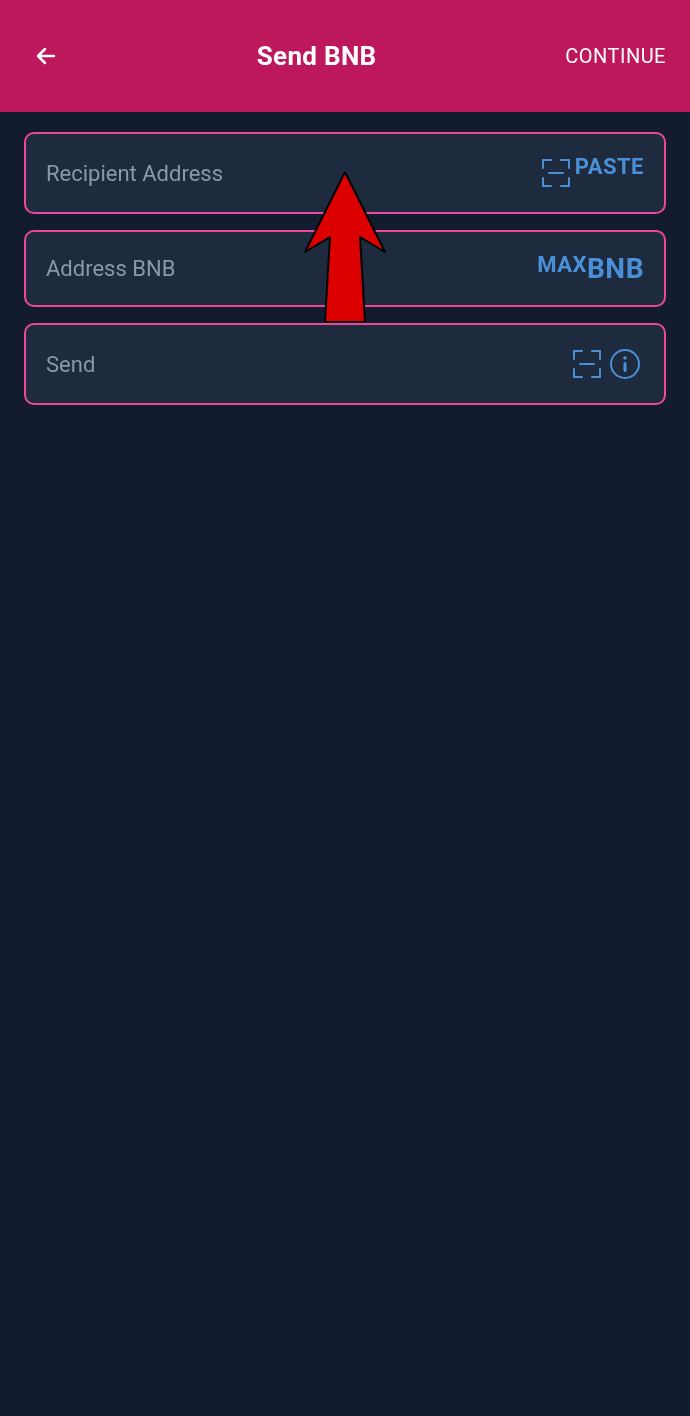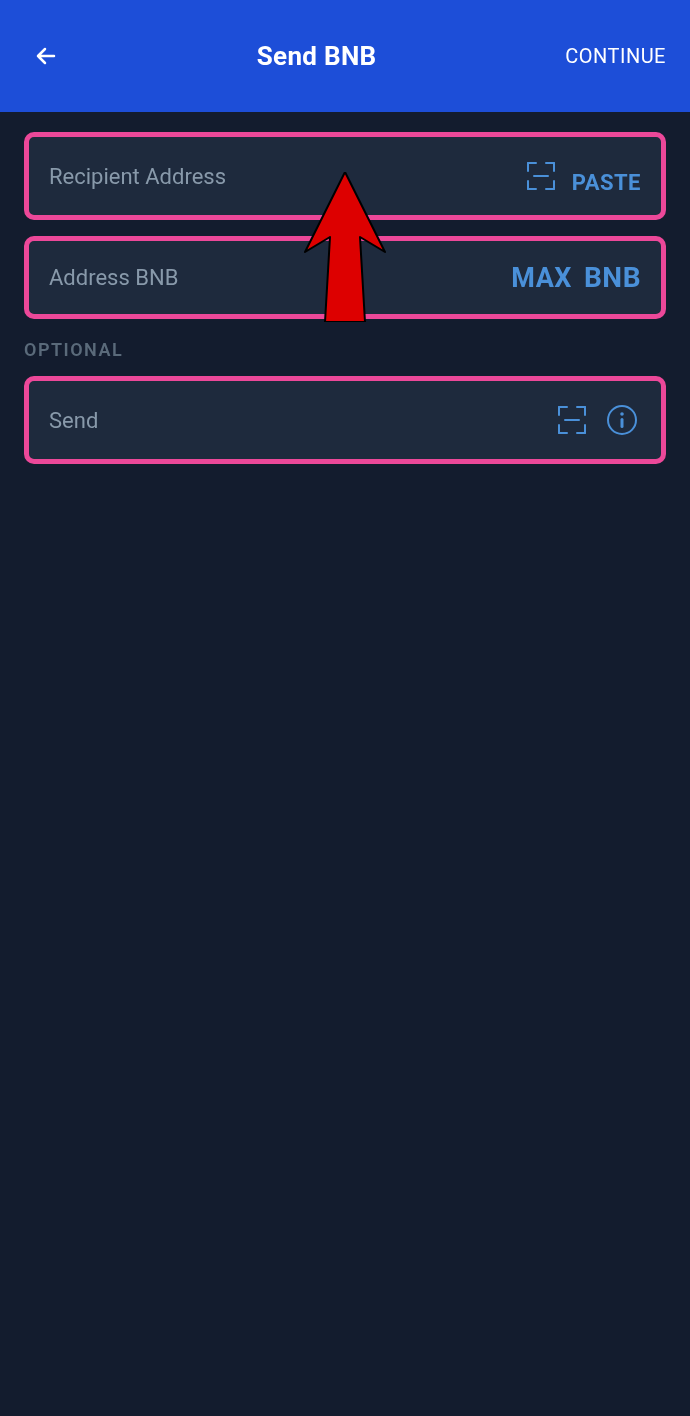--- a/index.html
+++ b/index.html
@@ -16,21 +16,21 @@
       overflow: hidden;
     }
 
     
     .header {
       display: flex;
       align-items: center;
       justify-content: space-between;
       padding: 0 24px;
       height: 112px;
-      background-color: #1d4ed8;
+      background-color: #be185d;
     }
 
     .header-back {
       color: #ffffff;
       font-size: 28px;
       cursor: pointer;
       padding: 8px;
       display: flex;
       align-items: center;
     }
@@ -53,38 +53,37 @@
     
     .content {
       padding: 20px 24px;
       position: relative;
     }
 
     
     .input-field {
       background-color: #1e2a3d;
       border-radius: 10px;
-      border: 5px solid #ec4899;
+      border: 2px solid #ec4899;
       padding: 20px 20px;
       display: flex;
       align-items: center;
       justify-content: space-between;
       margin-bottom: 16px;
     }
 
     .input-label {
       color: #8899aa;
       font-size: 22px;
       font-weight: 400;
     }
 
     .input-actions {
       display: flex;
-      align-items: flex-end;
-      gap: 12px;
+      align-items: flex-start;
     }
 
     
     .qr-icon {
       width: 38px;
       height: 38px;
       display: flex;
       align-items: center;
       justify-content: center;
     }
@@ -97,21 +96,21 @@
     .paste-btn {
       color: #4a90d9;
       font-size: 22px;
       font-weight: 700;
       cursor: pointer;
       letter-spacing: 0.5px;
     }
 
     .max-btn {
       color: #4a90d9;
-      font-size: 27px;
+      font-size: 22px;
       font-weight: 700;
       cursor: pointer;
       letter-spacing: 0.5px;
       margin-left: 40px;
     }
 
     .bnb-label {
       color: #4a90d9;
       font-size: 28px;
       font-weight: 700;
@@ -197,21 +196,20 @@
 
   <div class="input-field">
     <span class="input-label">Address BNB</span>
     <div class="input-actions">
       <span class="max-btn">MAX</span>
       <span class="bnb-label">BNB</span>
     </div>
   </div>
 
   <div>
-    <div class="optional-label">OPTIONAL</div>
 
     <div class="input-field">
       <span class="input-label">Send</span>
       <div class="input-actions">
         <div class="qr-icon">
           <svg viewBox="0 0 36 36" fill="none" xmlns="http://www.w3.org/2000/svg">
             <rect x="4" y="4" width="10" height="2" rx="1" fill="#4a90d9"></rect>
             <rect x="4" y="4" width="2" height="10" rx="1" fill="#4a90d9"></rect>
             <rect x="22" y="4" width="10" height="2" rx="1" fill="#4a90d9"></rect>
             <rect x="30" y="4" width="2" height="10" rx="1" fill="#4a90d9"></rect>

